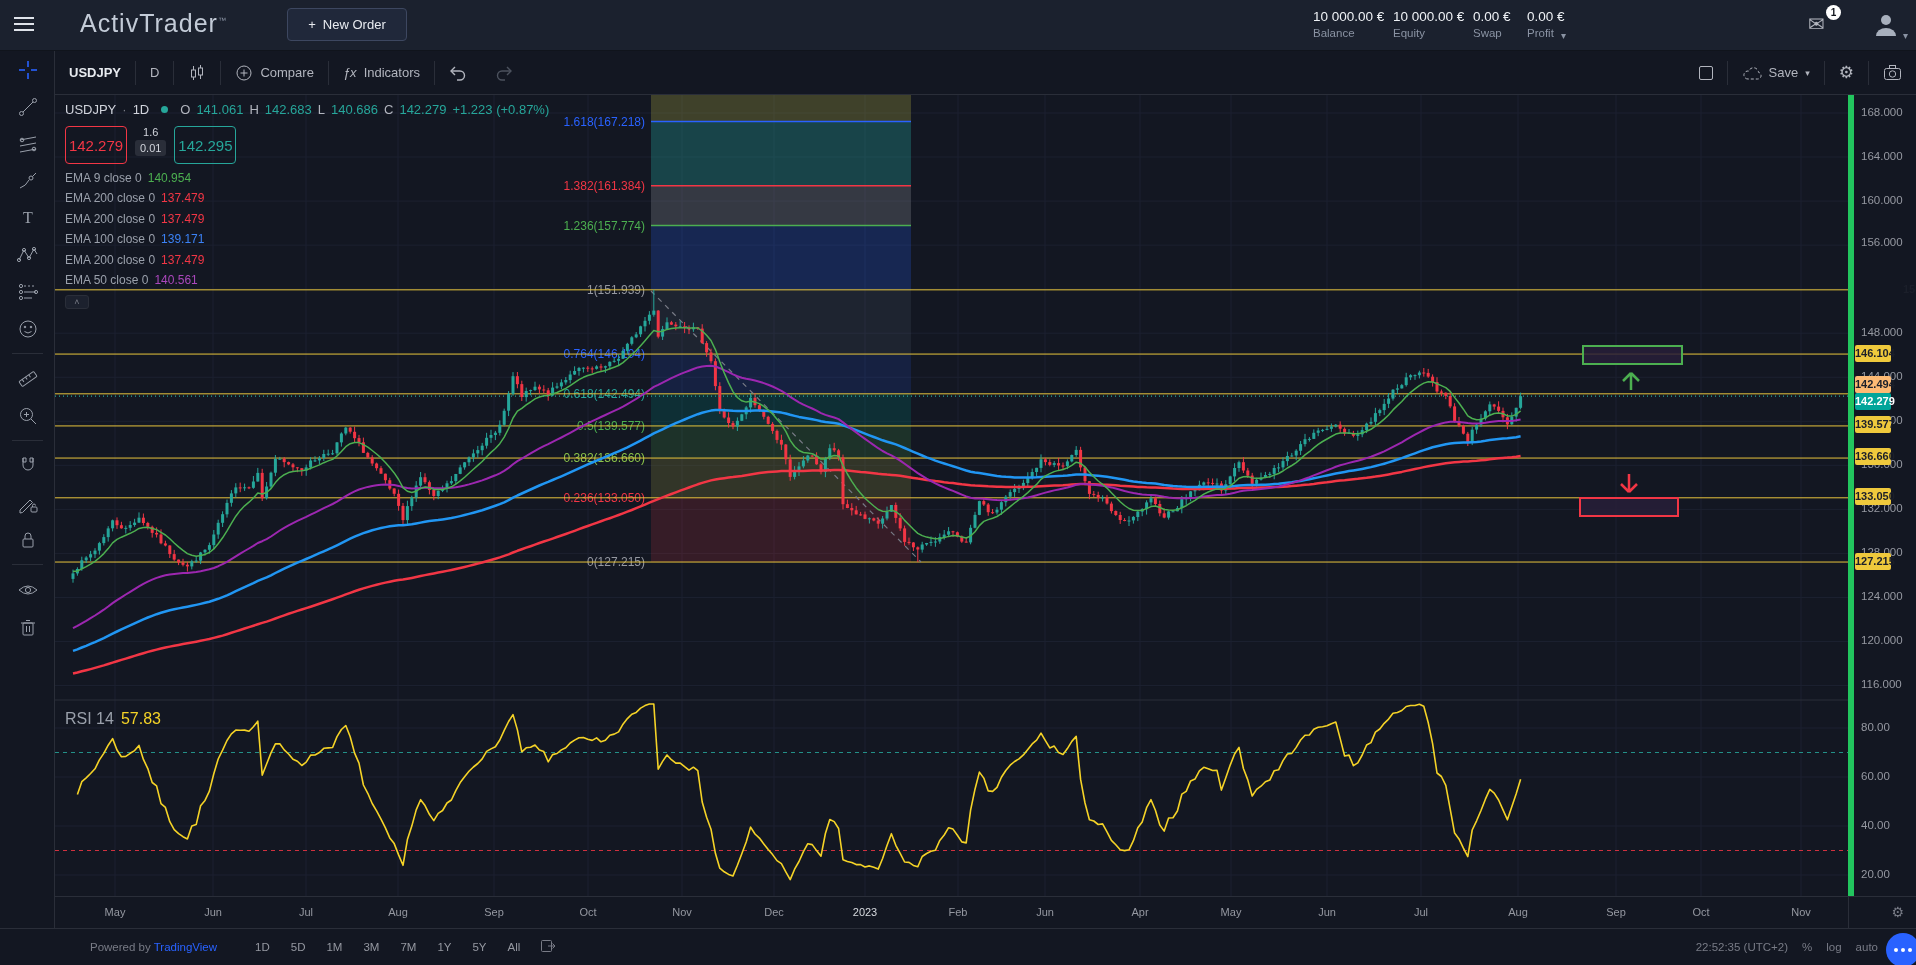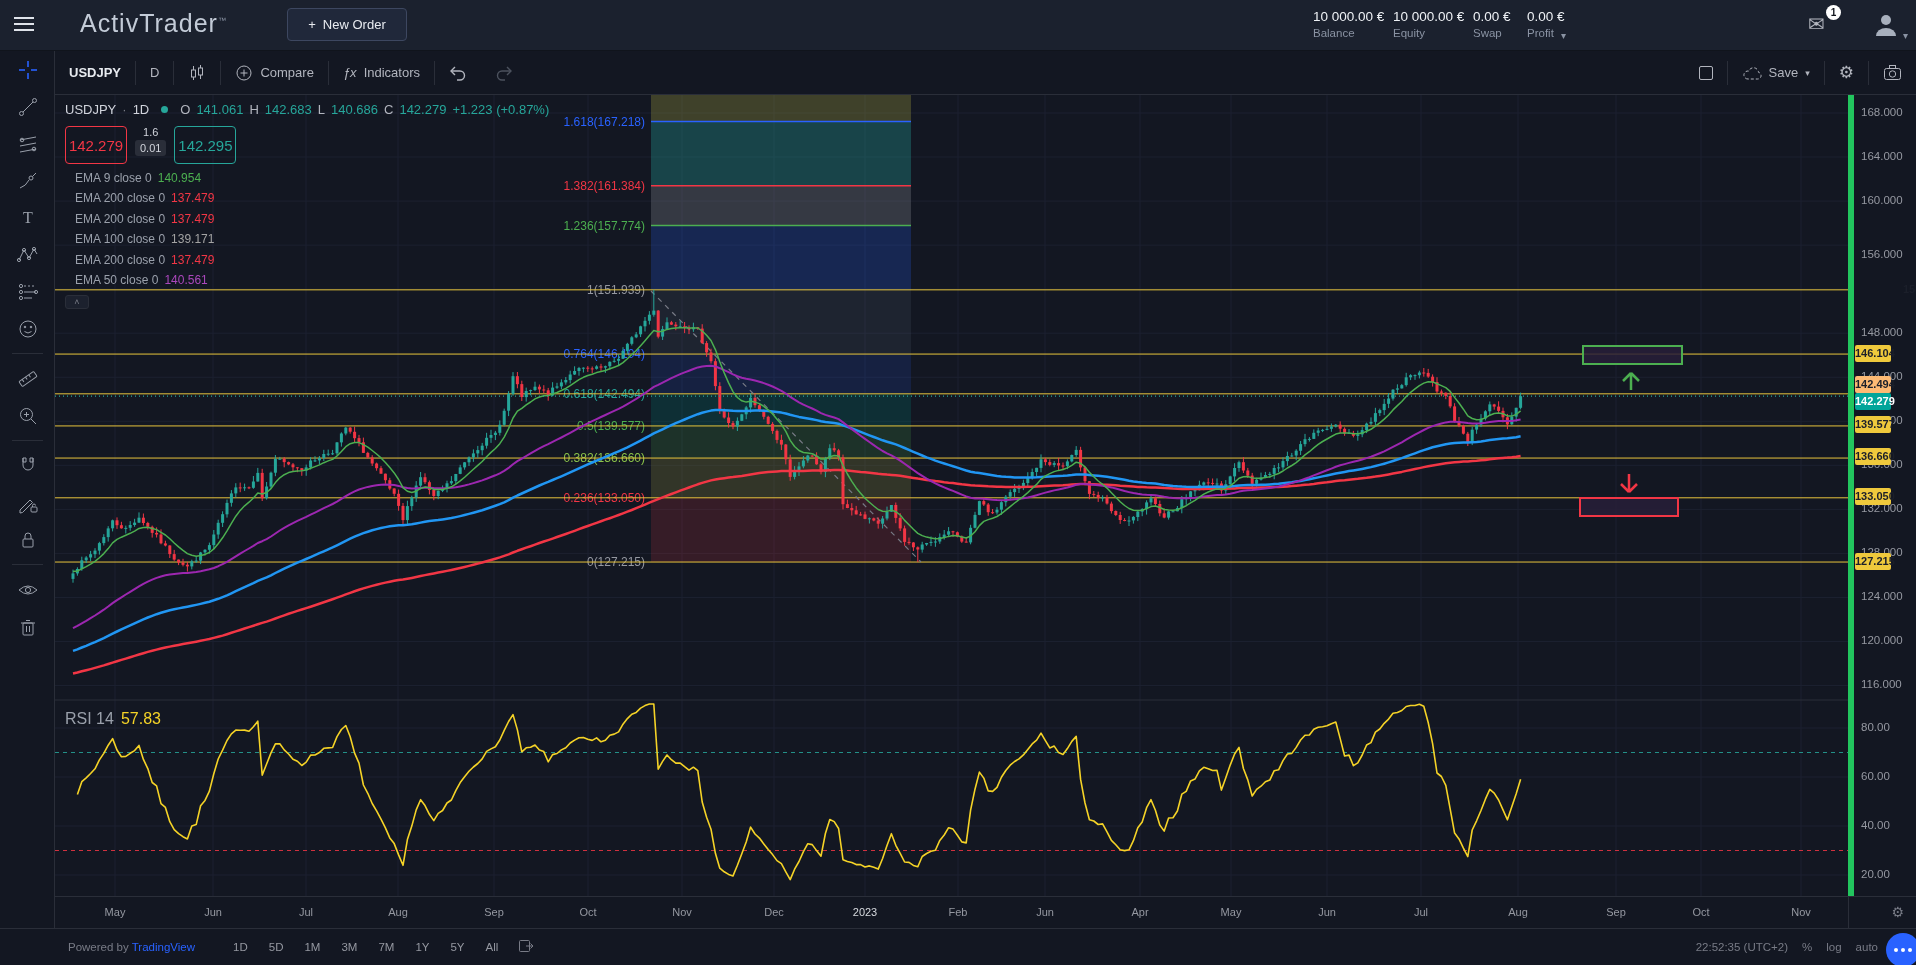--- a/index.html
+++ b/index.html
@@ -51,21 +51,21 @@
   #legend-row1 { font-size:13px; color:#d1d4dc; display:flex; align-items:center; gap:6px; }
   #legend-row1 .val { color:#26a69a; }
   #mkt-dot { width:7px; height:7px; border-radius:50%; background:#26a69a; margin:0 6px; }
   #quote-row { display:flex; align-items:flex-start; margin-top:9px; gap:8px; }
   .qbox { width:62px; height:38px; border-radius:4px; font-size:15px; display:flex;
     align-items:center; justify-content:center; cursor:pointer; }
   #bid-box { border:1px solid #f23645; color:#f23645; }
   #ask-box { border:1px solid #26a69a; color:#26a69a; }
   #spread-col { display:flex; flex-direction:column; align-items:center; font-size:11px; color:#d1d4dc; }
   #spread2 { background:#2a2e39; border-radius:3px; padding:2px 5px; margin-top:2px; }
-  .ema-row { font-size:12px; color:#9aa0ab; margin-top:6.5px;margin-left:10px; }
+  .ema-row { font-size:12px; color:#9aa0ab; margin-top:6.5px; }
   .ema-row b { font-weight:normal; margin-left:6px; }
   #collapse-btn { width:24px; height:14px; border:1px solid #2a2e39; border-radius:3px; color:#787b86;
     font-size:9px; text-align:center; line-height:13px; margin-top:8px; cursor:pointer; background:#1c212e; }
   #rsi-legend { position:absolute; left:10px; top:615px; font-size:16px; color:#9aa0ab; z-index:5; }
   #rsi-legend b { color:#f5d327; font-weight:normal; margin-left:7px; }
 
   
   #paxis { position:absolute; left:1848px; top:95px; width:46px; height:833px;
     background:#131722; border-left:6px solid #22c55e; z-index:10; }
   .ax-gray { position:absolute; left:7px; font-size:11.5px; color:#9598a1; }
@@ -77,21 +77,21 @@
   .month { position:absolute; top:9px; font-size:11px; color:#9598a1; transform:translateX(-50%); cursor:ew-resize; }
   .month.hl { color:#d6d9de; }
   #taxis-corner { position:absolute; left:1848px; top:896px; width:68px; height:32px;
     border-top:1px solid #2a2e39; border-left:1px solid #2a2e39; background:#131722; z-index:11; }
   #taxis-gear { position:absolute; right:12px; top:7px; color:#787b86; font-size:14px; cursor:pointer; }
 
   
   #bottombar { position:absolute; left:0; top:928px; width:1916px; height:37px;
     background:#131722; border-top:1px solid #2a2e39; display:flex; align-items:center;
     font-size:11.5px; color:#787b86; z-index:25; }
-  #powered { margin-left:68px;text-align:center; }
+  #powered { margin-left:90px;text-align:center; }
   #powered a { color:#2962ff; text-decoration:none; cursor:pointer; }
   #tf-row { display:flex; margin-left:32px; gap:9px; }
   .tf { padding:3px 6px; cursor:pointer; color:#9598a1; border-radius:3px; }
   #range-ic { margin-left:14px; cursor:pointer; }
   #bb-right { margin-left:auto; display:flex; align-items:center; gap:14px; margin-right:38px; }
   .bb-btn { cursor:pointer; }
   #chat-bubble { position:absolute; left:1886px; top:933px; width:34px; height:34px; border-radius:50%;
     background:#2962ff; z-index:40; display:flex; align-items:center; justify-content:center; gap:3px; }
   #chat-bubble i { width:4px; height:4px; background:#fff; border-radius:50%; display:block; }
 </style>
@@ -803,37 +803,37 @@
       <div id="spread-col">
         <span>1.6</span>
         <span id="spread2">0.01</span>
       </div>
       <div class="qbox" id="ask-box">142.295</div>
     </div>
     <div id="ema-rows">
         <div class="ema-row"><span>EMA 9 close 0</span><b style="color: rgb(76, 175, 80);">140.954</b></div>
         <div class="ema-row"><span>EMA 200 close 0</span><b style="color: rgb(242, 54, 69);">137.479</b></div>
         <div class="ema-row"><span>EMA 200 close 0</span><b style="color: rgb(242, 54, 69);">137.479</b></div>
-        <div class="ema-row"><span>EMA 100 close 0</span><b style="color: #a3a3a3;">139.171</b></div>
+        <div class="ema-row"><span>EMA 100 close 0</span><b style="color: #3b82f6;">139.171</b></div>
         <div class="ema-row"><span>EMA 200 close 0</span><b style="color: rgb(242, 54, 69);">137.479</b></div>
         <div class="ema-row"><span>EMA 50 close 0</span><b style="color: rgb(171, 71, 188);">140.561</b></div>
       </div>
     <div id="collapse-btn">˄</div>
   </div>
 
   <div id="rsi-legend">
     <span>RSI 14</span><b>57.83</b>
   </div>
 </div>
 
 <div id="paxis">
     <div class="ax-gray" style="top: 11px;">168.000</div>
     <div class="ax-gray" style="top: 55px;">164.000</div>
     <div class="ax-gray" style="top: 99px;">160.000</div>
-    <div class="ax-gray" style="top: 153px;">156.000</div>
+    <div class="ax-gray" style="top: 141px;">156.000</div>
     <div class="ax-gray" style="top: 231px;">148.000</div>
     <div class="ax-gray" style="top: 275px;">144.000</div>
     <div class="ax-gray" style="top: 319px;">140.000</div>
     <div class="ax-gray" style="top: 363px;">136.000</div>
     <div class="ax-gray" style="top: 407px;">132.000</div>
     <div class="ax-gray" style="top: 451px;">128.000</div>
     <div class="ax-gray" style="top: 495px;">124.000</div>
     <div class="ax-gray" style="top: 539px;">120.000</div>
     <div class="ax-gray" style="top: 583px;">116.000</div>
     <div class="ax-gray" style="top: 626px;">80.00</div>

